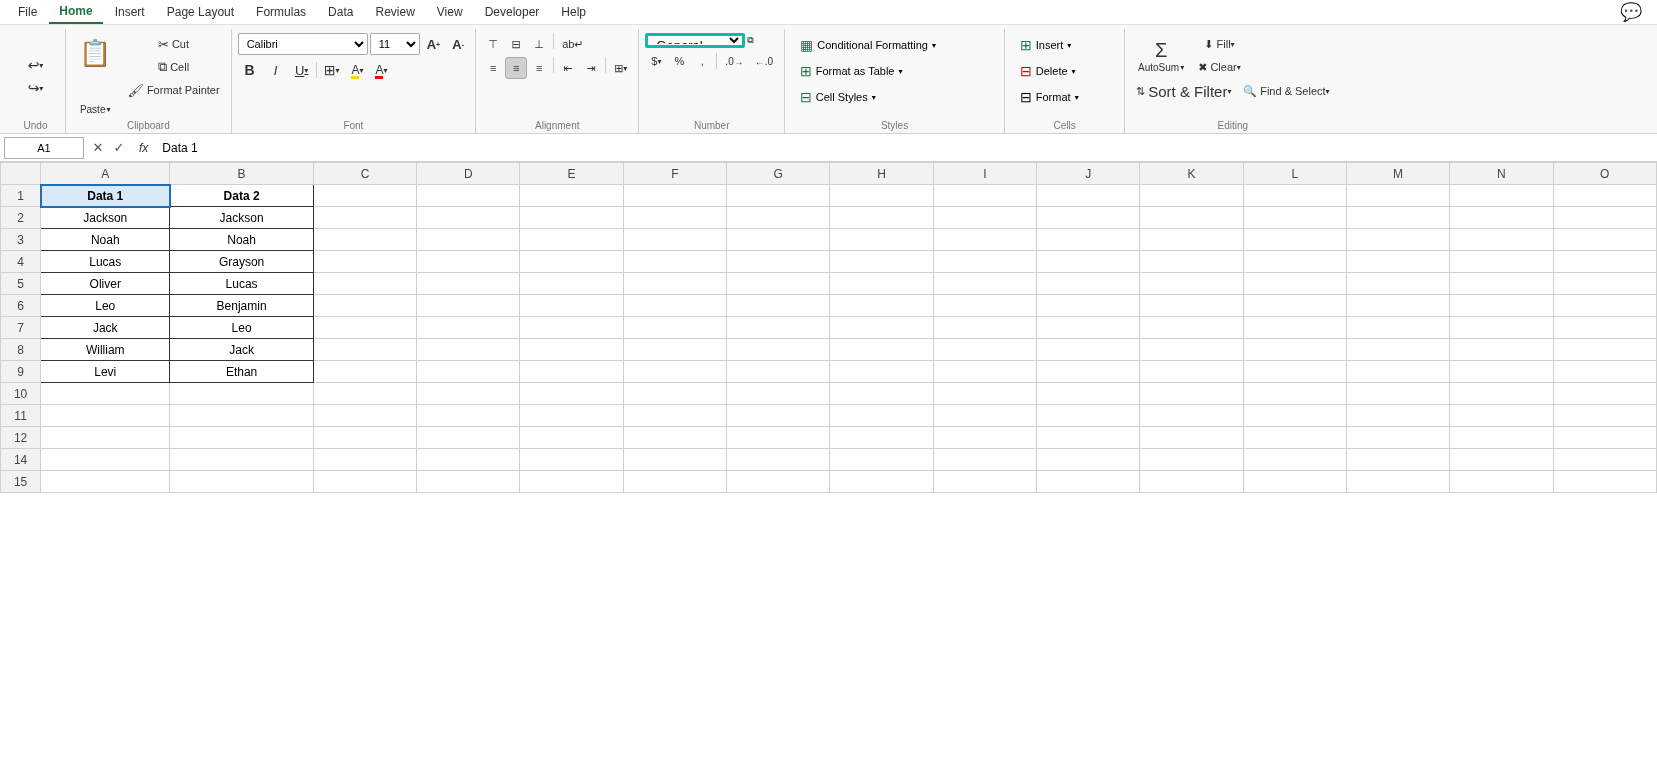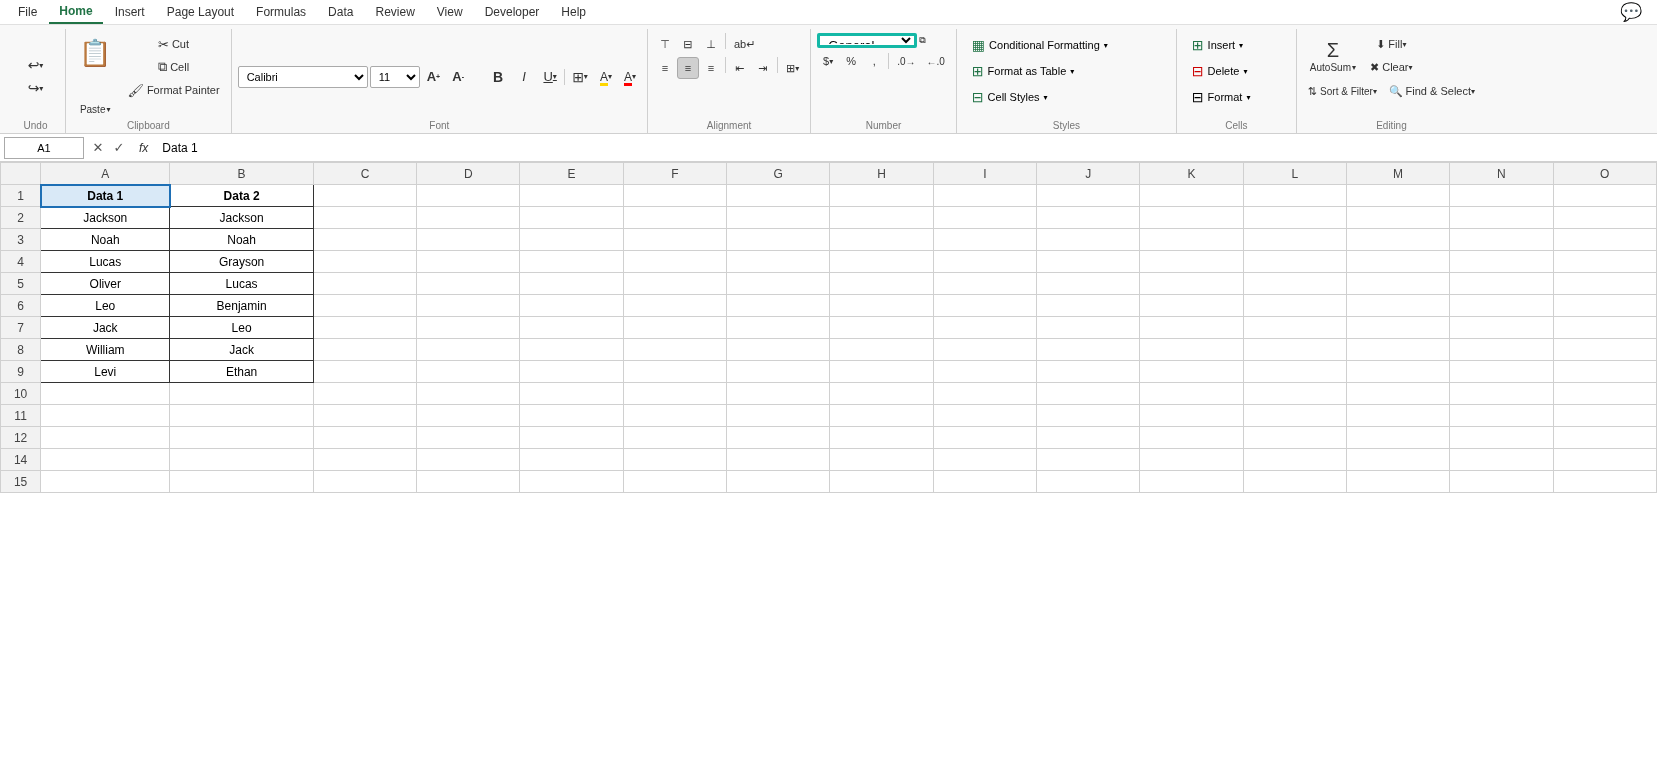--- a/index.html
+++ b/index.html
@@ -297,21 +297,21 @@
         <div class="ribbon-btn-sm">
           <span style="font-size:13px;margin-right:3px;">🖌</span>
           <span style="font-size:11px;">Format Painter</span>
         </div>
       </div>
     </div>
     <div class="ribbon-group-title" style="position:relative;">Clipboard</div>
   </div>
 
   <div class="ribbon-group-wrapper" style="min-width:220px;">
-    <div class="ribbon-group-inner" style="flex-direction:row; gap:17px; align-items:center;">
+    <div class="ribbon-group-inner" style="flex-direction:column; gap:4px; align-items:flex-start;">
       <div style="display:flex; gap:2px; align-items:center;">
         <select class="font-name-select">
           <option>Calibri</option>
         </select>
         <select class="font-size-select">
           <option>11</option>
         </select>
         <div class="ribbon-btn-sm" style="font-size:13px; font-weight:bold;">A<sup style="font-size:7px;">+</sup></div>
         <div class="ribbon-btn-sm" style="font-size:13px; font-weight:bold;">A<sup style="font-size:7px;">-</sup></div>
       </div>
@@ -452,21 +452,21 @@
           <div class="ribbon-btn-sm">
             <span style="margin-right:3px;">✖</span>
             <span style="font-size:11px;">Clear</span>
             <span style="font-size:8px;">▾</span>
           </div>
         </div>
       </div>
       <div style="display:flex; gap:2px;">
         <div class="ribbon-btn-sm">
           <span style="margin-right:3px;">⇅</span>
-          <span style="font-size:10px;">Sort &amp; Filter</span>
+          <span style="font-size:15px;">Sort &amp; Filter</span>
           <span style="font-size:8px;">▾</span>
         </div>
         <div class="ribbon-btn-sm">
           <span style="margin-right:3px;">🔍</span>
           <span style="font-size:11px;">Find &amp; Select</span>
           <span style="font-size:8px;">▾</span>
         </div>
       </div>
     </div>
     <div class="ribbon-group-title">Editing</div>

